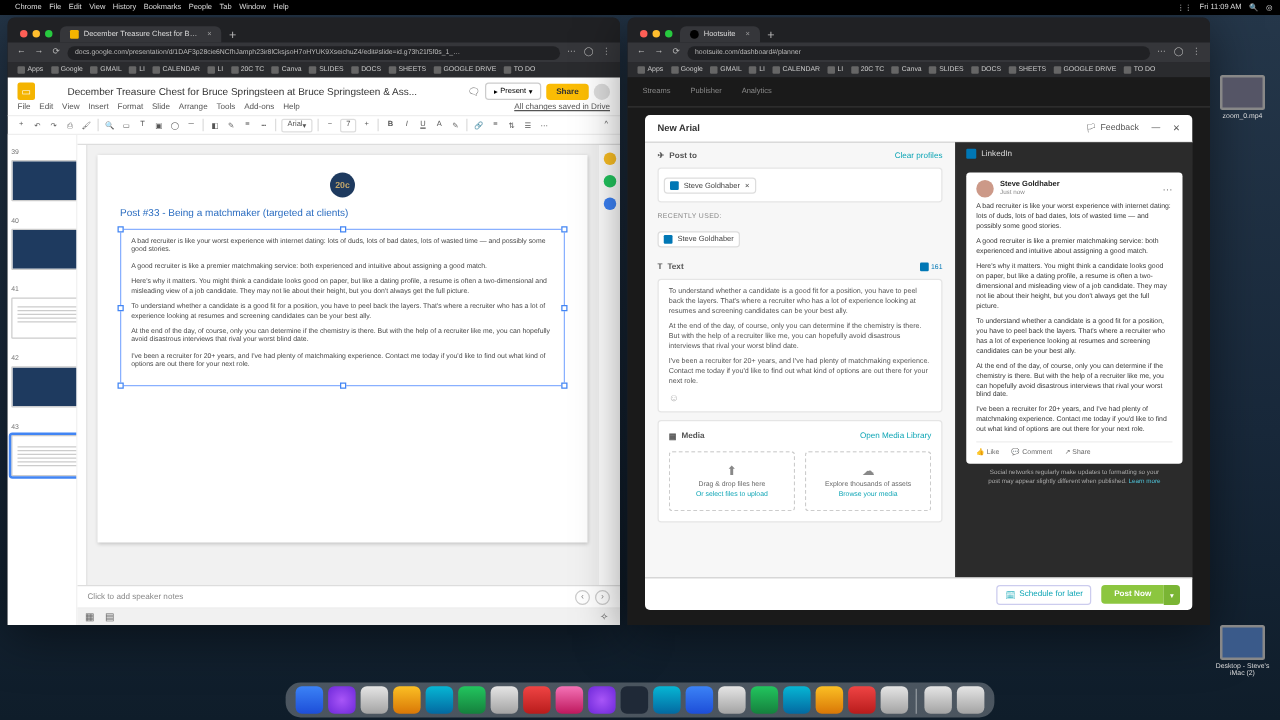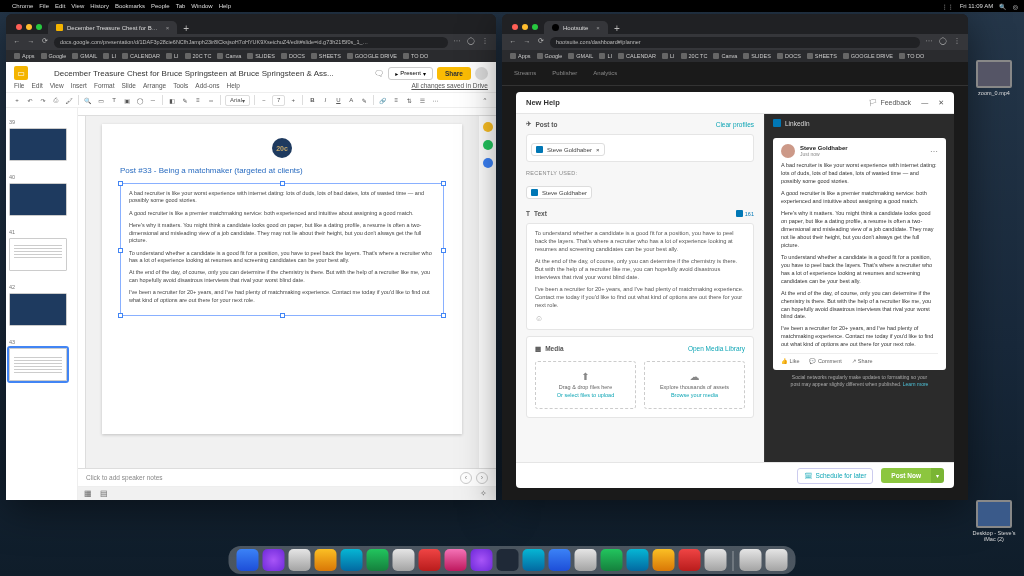--- a/index.html
+++ b/index.html
@@ -53,21 +53,21 @@
 .tcard .navy{position:absolute;inset:0;background:#1e3a5f;}
 .tcard .whitepad{position:absolute;inset:3px;background:#fff;}
 .tcard .lines{position:absolute;top:10px;left:4px;right:4px;}
 .tcard .lines i{display:block;height:1px;background:#ccc;margin-bottom:2px;}
 
 .canvas-wrap { flex:1; background:#f1f1f1; display:flex; flex-direction:column; position:relative;}
 .ruler-h{height:8px;background:#fff;border-bottom:1px solid #ddd;}
 .canvas-inner{flex:1; display:flex;}
 .ruler-v{width:8px;background:#fff;border-right:1px solid #ddd;}
 .stage { flex:1; display:flex; align-items:flex-start; justify-content:center; padding:8px 8px 0; overflow:hidden;}
-.slide { width:360px; height:310px; background:#fff; box-shadow:0 1px 3px rgba(0,0,0,.2); position:relative; padding:14px 18px 20px;}
+.slide { width:392px; height:310px; background:#fff; box-shadow:0 1px 3px rgba(0,0,0,.2); position:relative; padding:14px 18px 20px;}
 .slide .logo { width:20px; height:20px; border-radius:50%; background:#1e3a5f; color:#c5a86a; display:flex; align-items:center; justify-content:center; margin:0 auto 8px; font-size:7px; font-weight:bold;}
 .slide .ptitle { color:#2a6cc0; font-size:8px; text-align:left; margin:6px 0 8px;}
 .textframe { border:1px solid #89b0ff; position:relative; padding:6px 8px;}
 .handle { position:absolute; width:5px; height:5px; background:#fff; border:1px solid #4285f4;}
 .h-tl{top:-3px;left:-3px}.h-tr{top:-3px;right:-3px}.h-bl{bottom:-3px;left:-3px}.h-br{bottom:-3px;right:-3px}
 .h-tm{top:-3px;left:50%;margin-left:-2px}.h-bm{bottom:-3px;left:50%;margin-left:-2px}
 .h-ml{left:-3px;top:50%;margin-top:-2px}.h-mr{right:-3px;top:50%;margin-top:-2px}
 .textframe p { font-size:5.5px; color:#444; line-height:1.35; margin-bottom:5px;}
 .speaker { height:18px; border-top:1px solid #ddd; background:#fff; font-size:6.5px; color:#888; padding:3px 8px; display:flex; align-items:center; justify-content:space-between;}
 .speaker .navbtn{width:12px;height:12px;border:1px solid #ccc;border-radius:50%;display:flex;align-items:center;justify-content:center;font-size:7px;}
@@ -483,21 +483,21 @@
   </div>
 
   <div class="hoot-shell">
     <div class="hoot-top">
       <span class="tt">Streams</span>
       <span class="tt">Publisher</span>
       <span class="tt">Analytics</span>
     </div>
     <div class="modal">
       <div class="modal-head">
-        <span class="mtitle">New Help</span>
+        <span class="mtitle">New Arial</span>
         <div class="hbtns">
           <span class="feedback">🏳 <span>Feedback</span></span>
           <span>—</span>
           <span>✕</span>
         </div>
       </div>
       <div class="modal-body">
         <div class="compose">
           <div class="section-head">
             <span class="lbl">

